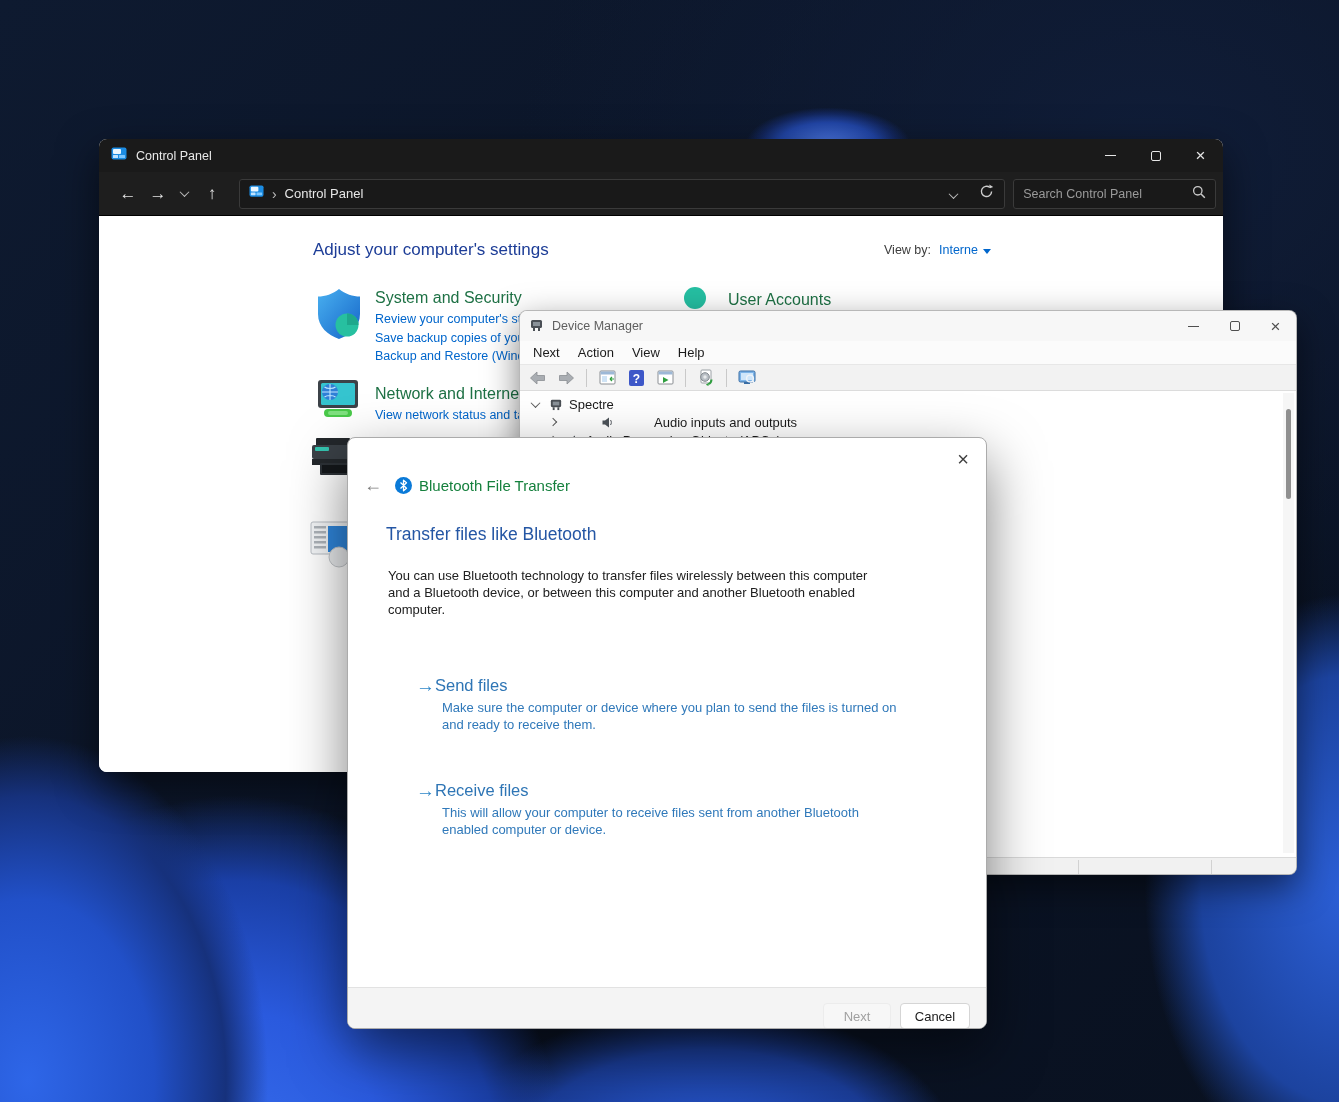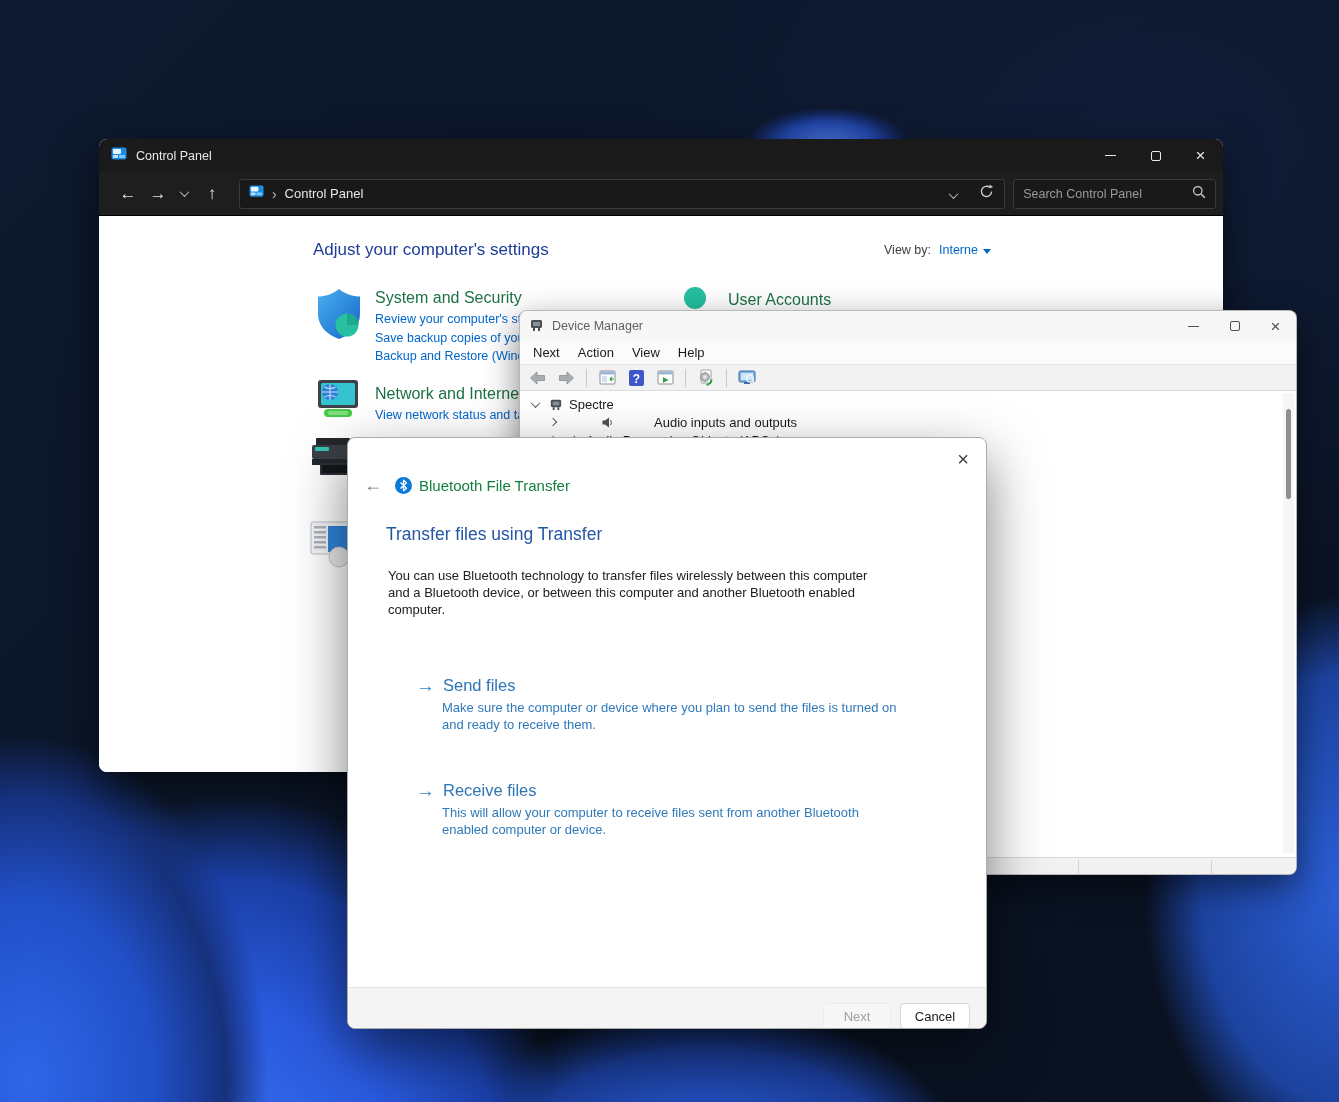--- a/index.html
+++ b/index.html
@@ -121,21 +121,21 @@
   .bt-close::before{ content:"\00D7"; }
   .bt-header{ position:absolute; left:10px; top:37px; display:flex; align-items:center; }
   .bt-back{ color:#7d7d7d; font-size:18px; width:30px; text-align:center; }
   .bt-back::before{ content:"\2190"; }
   .bt-appname{ font-size:15px; color:#15803d; margin-left:7px; }
   .bt-heading{ position:absolute; left:38px; top:86px; font-size:17.5px; color:#2456a4; }
   .bt-para{ position:absolute; left:40px; font-size:13px; color:#202020; line-height:17px; width:500px; }
   .bt-para1{ top:129px; }
   .bt-para2{ top:190px; }
   .cmd-link{ position:absolute; left:68px; }
-  .cmd-top{ display:flex; align-items:flex-start; gap:8px; }
+  .cmd-top{ display:flex; align-items:flex-start; gap:0; }
   .cmd-arrow{ color:#2e86c8; font-size:19px; line-height:20px; }
   .cmd-arrow::before{ content:"\2192"; }
   .cmd-label{ font-size:16.5px; color:#2e75b5; }
   .cmd-desc{ font-size:13px; color:#3079ba; line-height:17px; margin:3px 0 0 26px; }
   .cmd-send{ top:238px; } .cmd-send .cmd-desc{ width:460px; }
   .cmd-receive{ top:343px; } .cmd-receive .cmd-desc{ width:450px; }
   .bt-footer{
     position:absolute; left:0; bottom:0; width:100%; height:41px;
     background:#f4f4f4; border-top:1px solid #e2e2e2;
     display:flex; align-items:center; justify-content:flex-end; gap:9px; padding-right:16px;
@@ -443,21 +443,21 @@
       <span class="bt-back"></span>
       <span style="margin-left:7px; display:flex;">
         <svg width="17" height="17" viewBox="0 0 17 17">
             <circle cx="8.5" cy="8.5" r="8.5" fill="#0a7ad8"></circle>
             <path d="M5.5 5.5 L11.5 11.2 L8.5 13.8 V3.2 L11.5 5.8 L5.5 11.5" stroke="#ffffff" stroke-width="1.3" fill="none" stroke-linejoin="round"></path>
           </svg>
       </span>
       <span class="bt-appname">Bluetooth File Transfer</span>
     </div>
 
-    <div class="bt-heading">Transfer files using Transfer</div>
+    <div class="bt-heading">Transfer files like Bluetooth</div>
     <div class="bt-para bt-para1">You can use Bluetooth technology to transfer files wirelessly between this computer and a Bluetooth device, or between this computer and another Bluetooth enabled computer.</div>
 
     <div class="cmd-link cmd-send">
       <div class="cmd-top">
         <span class="cmd-arrow"></span>
         <span class="cmd-label">Send files</span>
       </div>
       <div class="cmd-desc">Make sure the computer or device where you plan to send the files is turned on and ready to receive them.</div>
     </div>
 

